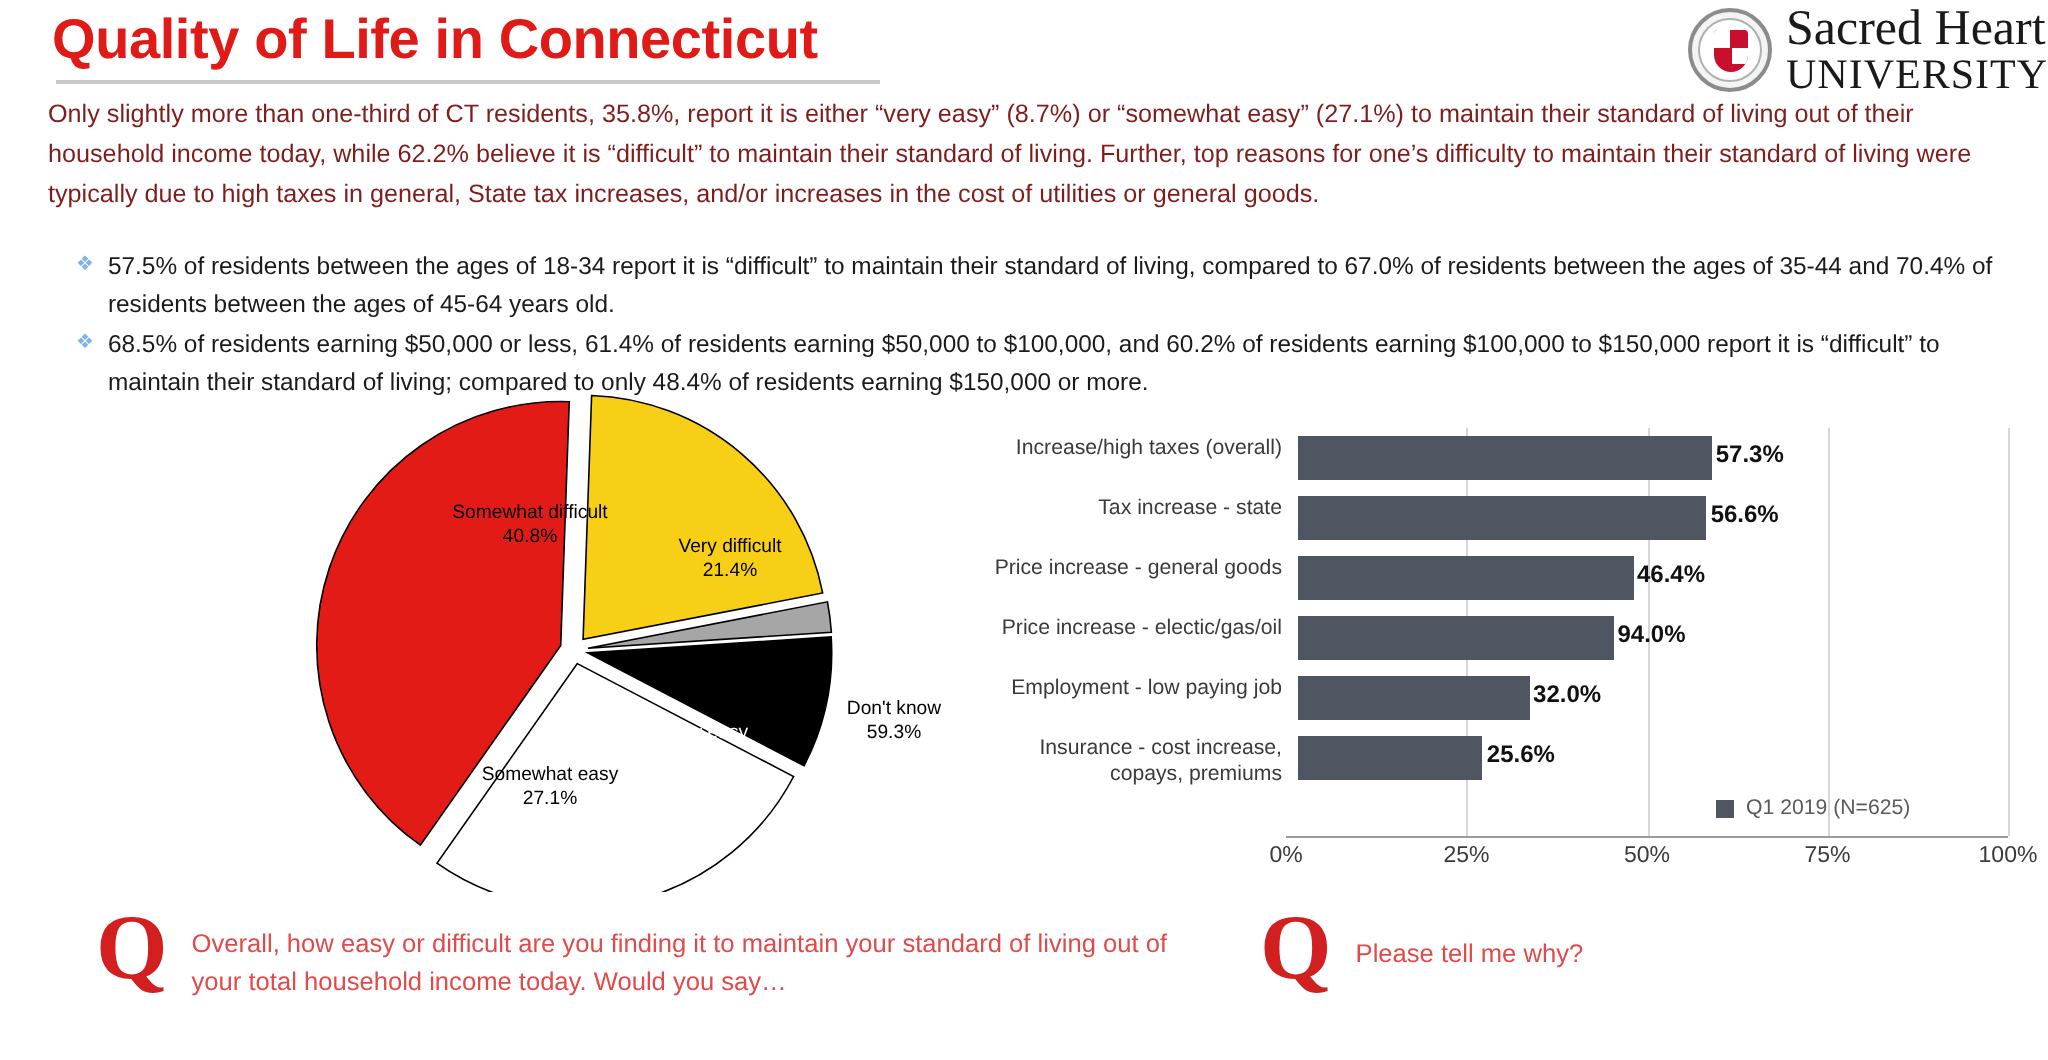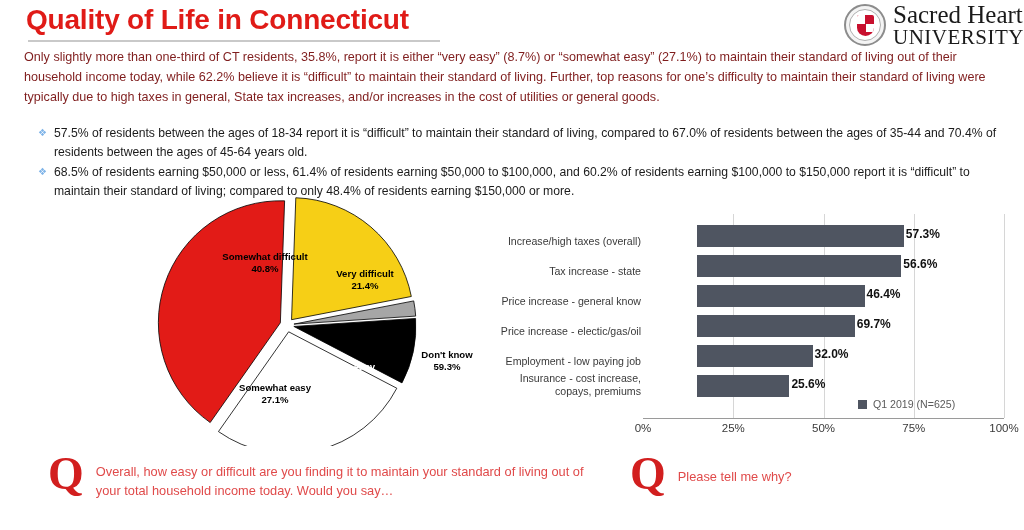--- a/index.html
+++ b/index.html
@@ -67,29 +67,29 @@
     font-size:12.2px;line-height:1.52;color:#1b1b1b;
   }
   .bullet{display:flex;gap:7px;margin-bottom:2px;}
   .bullet .dia{color:#7fb4e8;font-size:10px;line-height:1.7;flex:0 0 auto;}
   .bullet .btxt{flex:1 1 auto;}
 
   
   .pie-wrap{position:absolute;left:130px;top:196px;width:350px;height:250px;}
   .pie-svg{position:absolute;left:0;top:0;}
   .pie-lbl{
-    position:absolute;font-size:9.6px;font-weight:bold;color:#000;
+    position:absolute;font-size:9.6px;font-weight:normal;color:#000;
     text-align:center;line-height:1.25;white-space:nowrap;
   }
   .pie-lbl.w{color:#ffffff;}
 
   
   .bar-chart{position:absolute;left:486px;top:210px;width:530px;height:235px;}
   .bar-rows{position:absolute;left:0;top:8px;width:530px;}
-  .bar-row{height:29px;display:flex;align-items:flex-end;margin-bottom:1px;gap:48px;}
+  .bar-row{height:29px;display:flex;align-items:flex-start;margin-bottom:1px;}
   .bar-cat{
     width:155px;text-align:right;padding-right:8px;
     font-size:10.6px;color:#3a3a3a;line-height:1.18;
     font-family:"Liberation Sans", sans-serif;
   }
   .bar-track{position:relative;flex:1 1 auto;height:22px;}
   .bar-fill{
     position:absolute;left:0;top:0;height:22px;background:#4f5561;
   }
   .bar-val{
@@ -202,31 +202,31 @@
           </div>
         </div>
         <div class="bar-row">
           <div class="bar-cat">Tax increase - state</div>
           <div class="bar-track">
             <div class="bar-fill" style="width: 204.326px; background: rgb(79, 85, 97);"></div>
             <div class="bar-val" style="left: 206.326px;">56.6%</div>
           </div>
         </div>
         <div class="bar-row">
-          <div class="bar-cat">Price increase - general know</div>
+          <div class="bar-cat">Price increase - general goods</div>
           <div class="bar-track">
             <div class="bar-fill" style="width: 167.504px; background: rgb(79, 85, 97);"></div>
             <div class="bar-val" style="left: 169.504px;">46.4%</div>
           </div>
         </div>
         <div class="bar-row">
           <div class="bar-cat">Price increase - electic/gas/oil</div>
           <div class="bar-track">
             <div class="bar-fill" style="width: 157.757px; background: rgb(79, 85, 97);"></div>
-            <div class="bar-val" style="left: 159.757px;">69.7%</div>
+            <div class="bar-val" style="left: 159.757px;">94.0%</div>
           </div>
         </div>
         <div class="bar-row">
           <div class="bar-cat">Employment - low paying job</div>
           <div class="bar-track">
             <div class="bar-fill" style="width: 115.52px; background: rgb(79, 85, 97);"></div>
             <div class="bar-val" style="left: 117.52px;">32.0%</div>
           </div>
         </div>
         <div class="bar-row">

